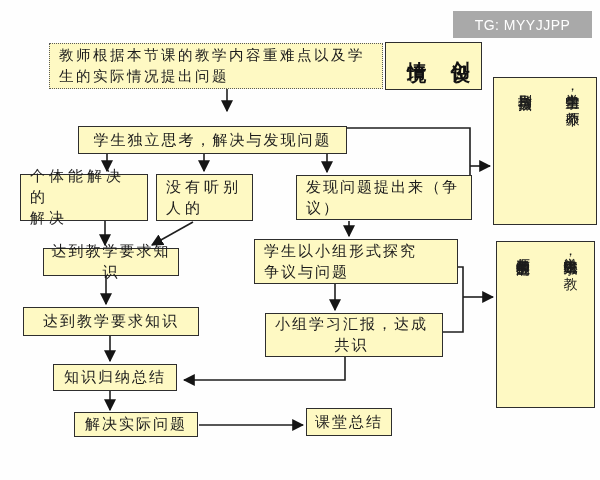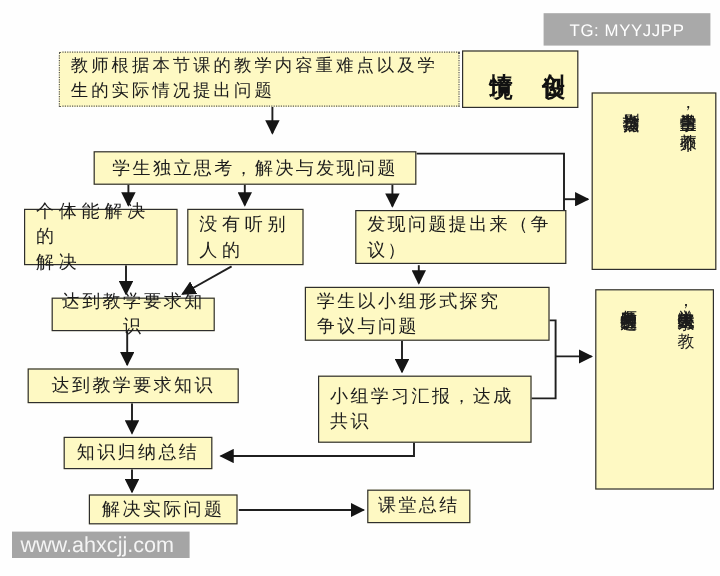--- a/index.html
+++ b/index.html
@@ -123,21 +123,21 @@
 
   <div class="node f15 leftpad" style="left:254px;top:239px;width:204px;height:45px;">
     <span class="lbl">学生以小组形式探究
 争议与问题</span>
   </div>
 
   <div class="node f15 center" style="left:23px;top:307px;width:176px;height:29px;align-items:center;">
     <span class="lbl">达到教学要求知识</span>
   </div>
 
-  <div class="node f15 leftpad" style="left:265px;top:313px;width:178px;height:56px;">
+  <div class="node f15 leftpad" style="left:265px;top:313px;width:178px;height:44px;text-align:center;">
     <span class="lbl">小组学习汇报，达成
 共识</span>
   </div>
 
   <div class="node f15 center" style="left:53px;top:364px;width:124px;height:27px;">
     <span class="lbl">知识归纳总结</span>
   </div>
 
   <div class="node f15 center" style="left:74px;top:412px;width:124px;height:25px;">
     <span class="lbl">解决实际问题</span>
@@ -153,17 +153,14 @@
   </div>
 
   <div class="node vtext" style="left:496px;top:241px;width:99px;height:167px;">
     <span class="lbl">学生以小组方式学习，教
 师参与学生学习的过程</span>
   </div>
 
   <div class="banner tg">
     <span>TG: MYYJJPP</span>
   </div>
-  <div class="banner wm">
-    <span>www.ahxcjj.com</span>
-  </div>
 
 </div>
 
 </body></html>

